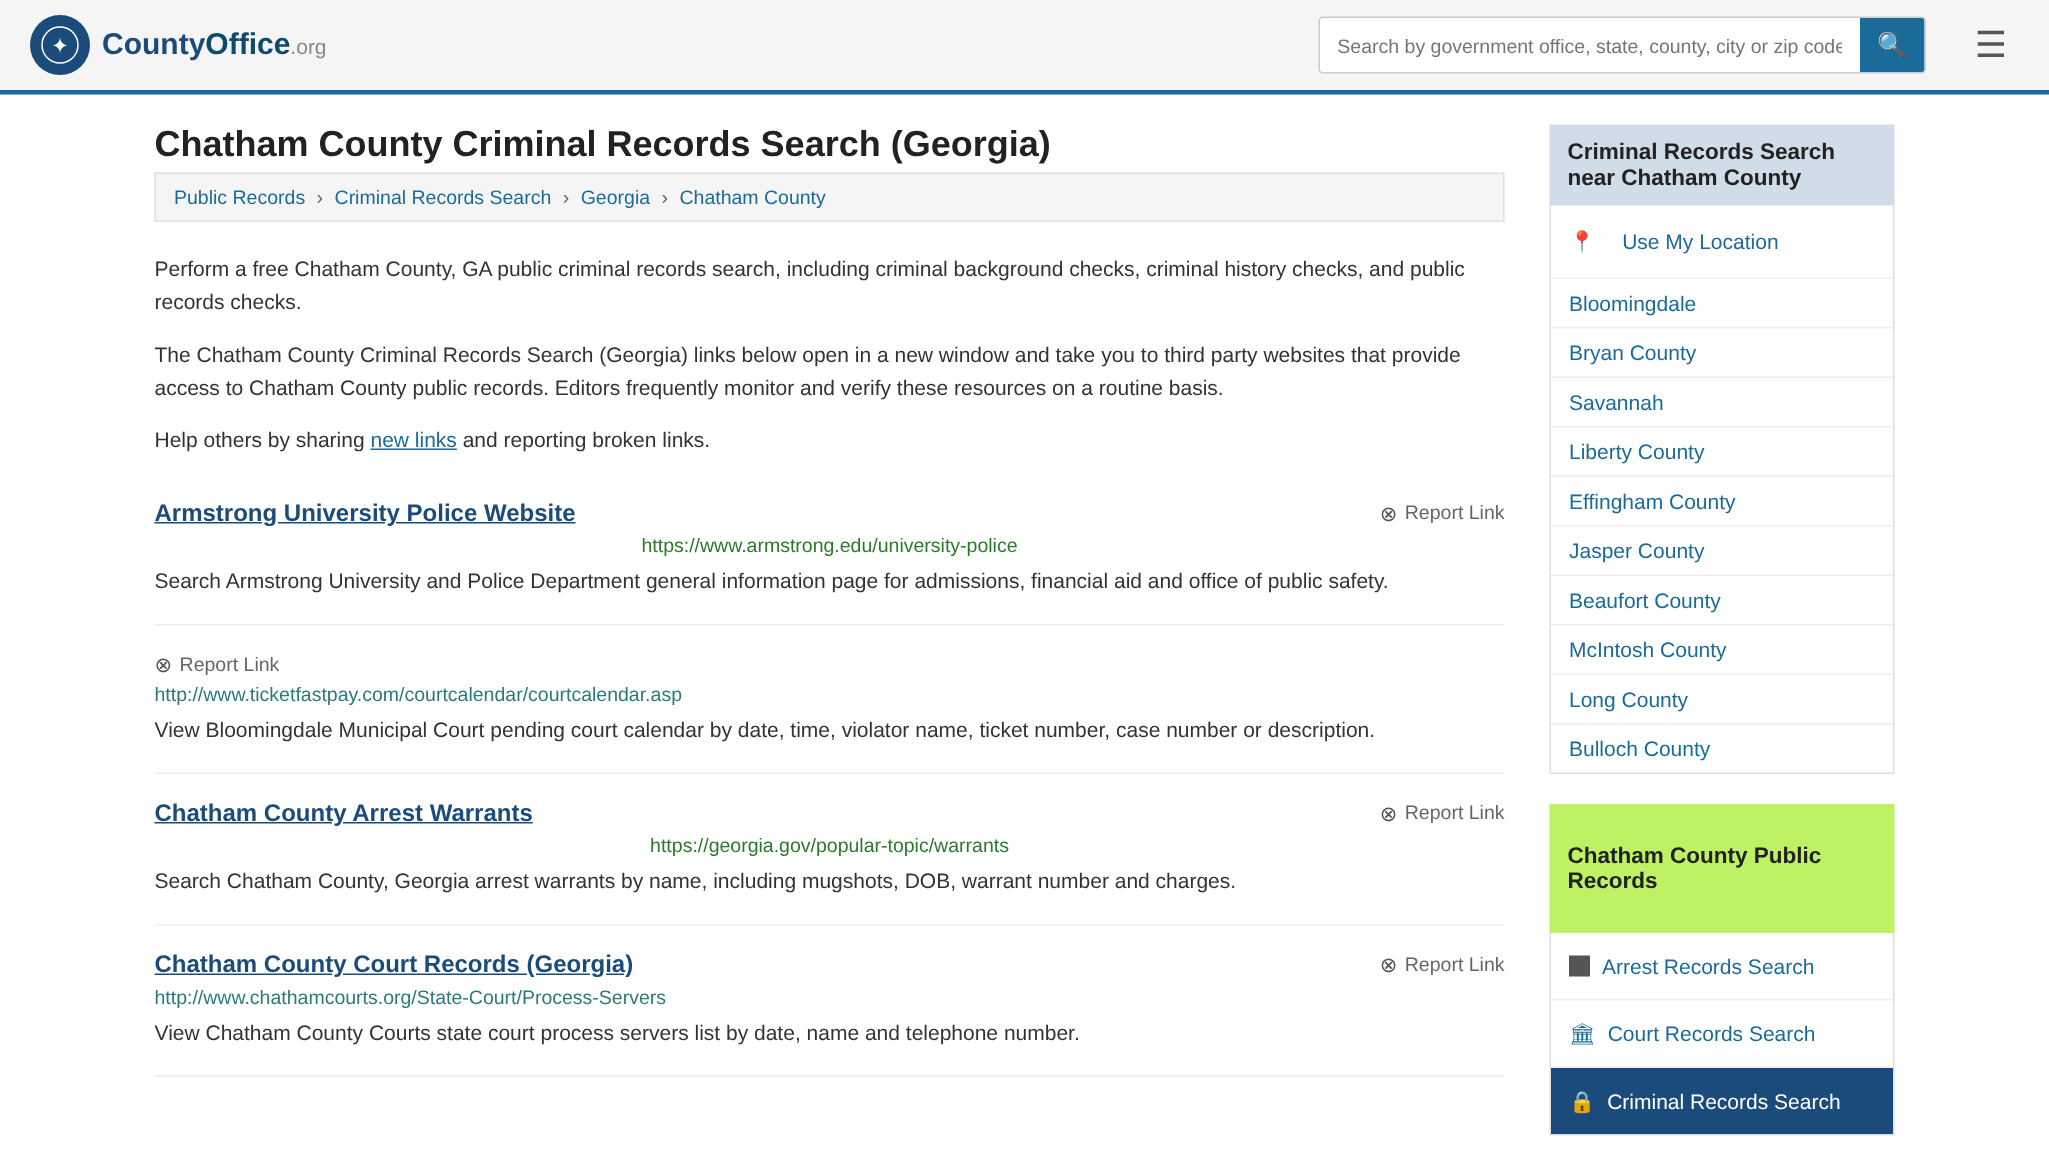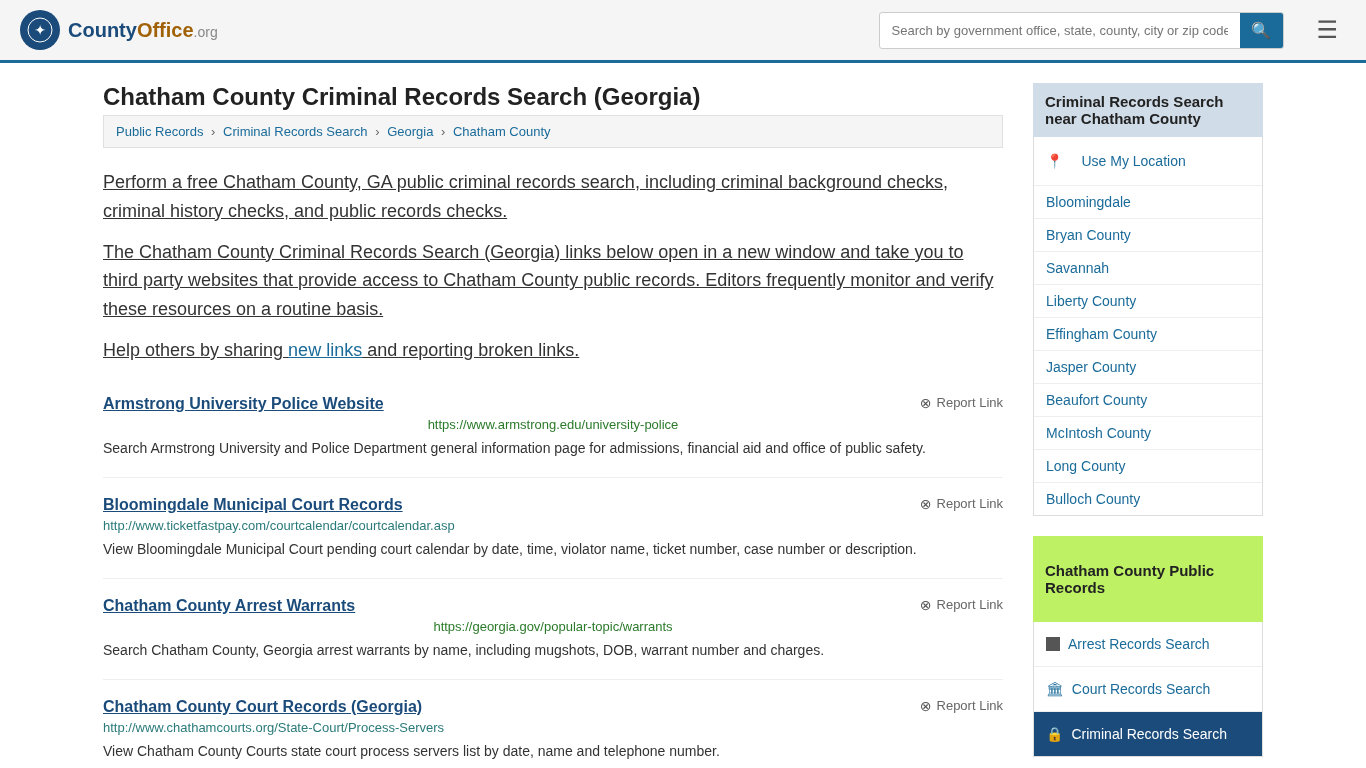--- a/index.html
+++ b/index.html
@@ -94,25 +94,24 @@
       margin-bottom: 20px;
       font-size: 13px;
     }
     .breadcrumb a {
       color: #1a6b9a;
       text-decoration: none;
     }
     .breadcrumb span { color: #666; margin: 0 4px; }
 
     .description {
-      font-size: 18px;
+      font-size: 14px;
       line-height: 1.6;
       color: #333;
       margin-bottom: 12px;
-      text-decoration: underline;
     }
     .description a {
       color: #1a6b9a;
       text-decoration: underline;
     }
 
     
     .result-item {
       border-bottom: 1px solid #eee;
       padding: 18px 0;
@@ -246,21 +245,21 @@
 
 <header class="header">
   <div class="logo-area">
     <div class="logo-circle">
       <svg width="26" height="26" viewBox="0 0 26 26">
         <circle cx="13" cy="13" r="12" fill="#1a4b7a" stroke="#fff" stroke-width="1"></circle>
         <text x="13" y="18" text-anchor="middle" fill="white" font-size="14" font-family="serif">✦</text>
       </svg>
     </div>
     <div>
-      <span style="font-size:20px; font-weight:bold; color:#1a4b7a;">County</span><span style="font-size:20px; font-weight:bold; color:#a16207;">Office</span><span style="color:#888;font-size:14px;">.org</span>
+      <span style="font-size:20px; font-weight:bold; color:#1a4b7a;">County</span><span style="font-size:20px; font-weight:bold; color:#0c4a6e;">Office</span><span style="color:#888;font-size:14px;">.org</span>
     </div>
   </div>
   <div class="header-right">
     <div class="search-bar">
       <input type="text" placeholder="Search by government office, state, county, city or zip code" style="">
       <button>🔍</button>
     </div>
     <button class="hamburger-btn">☰</button>
   </div>
 </header>
@@ -295,21 +294,20 @@
             <span class="report-icon">⊗</span>
             <span>Report Link</span>
           </div>
         </div>
         <div class="result-url green">https://www.armstrong.edu/university-police</div>
         <div class="result-desc">Search Armstrong University and Police Department general information page for admissions, financial aid and office of public safety.</div>
       </div>
 
       <div class="result-item">
         <div class="result-header">
-          <a href="#" class="result-title">Bloomingdale Municipal Court Records</a>
           <div class="report-link">
             <span class="report-icon">⊗</span>
             <span>Report Link</span>
           </div>
         </div>
         <div class="result-url teal">http://www.ticketfastpay.com/courtcalendar/courtcalendar.asp</div>
         <div class="result-desc">View Bloomingdale Municipal Court pending court calendar by date, time, violator name, ticket number, case number or description.</div>
       </div>
 
       <div class="result-item">

